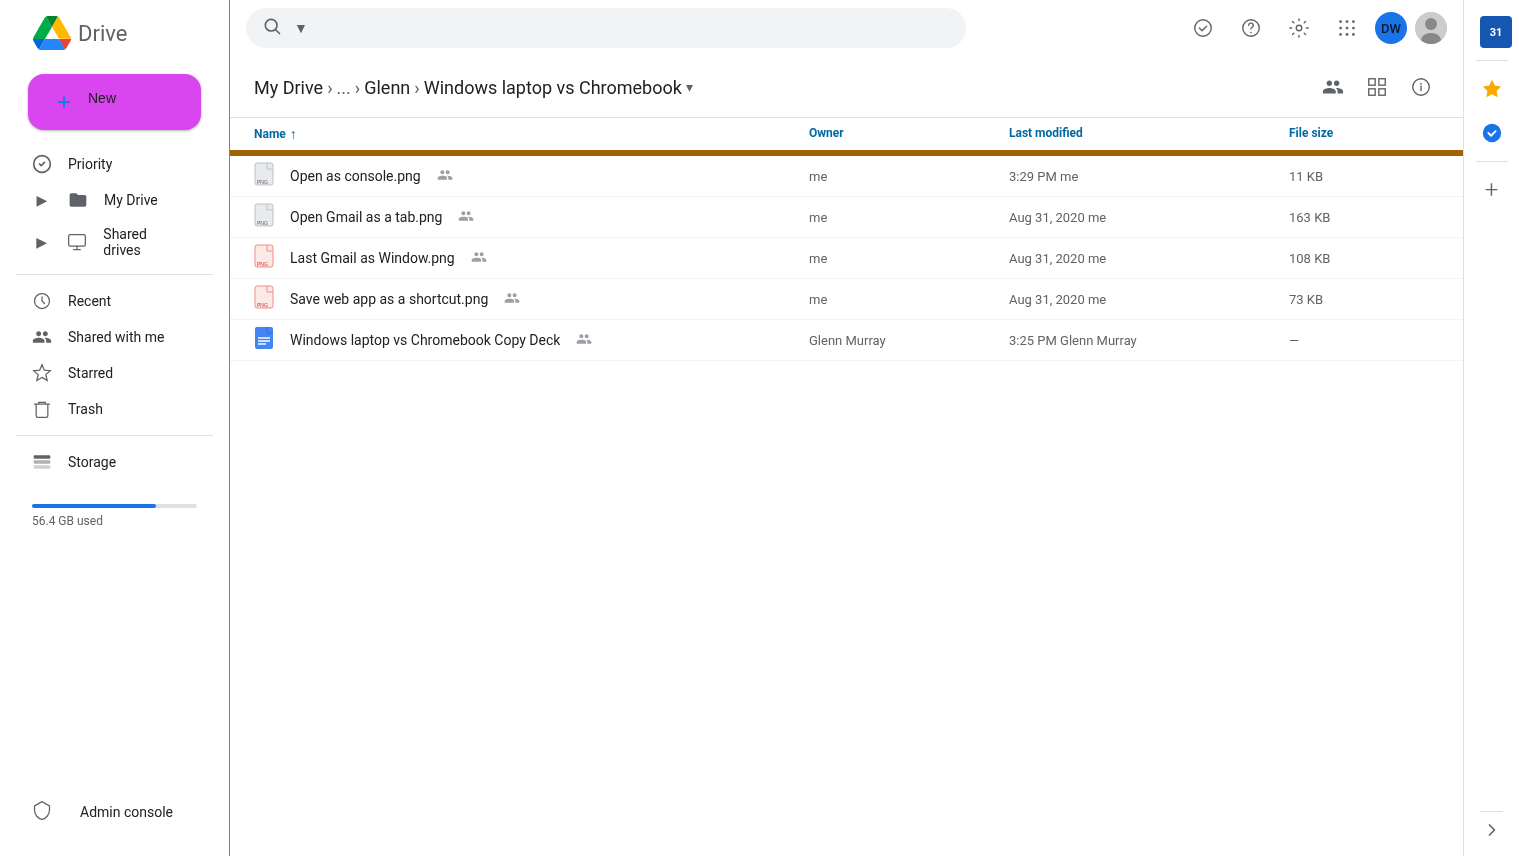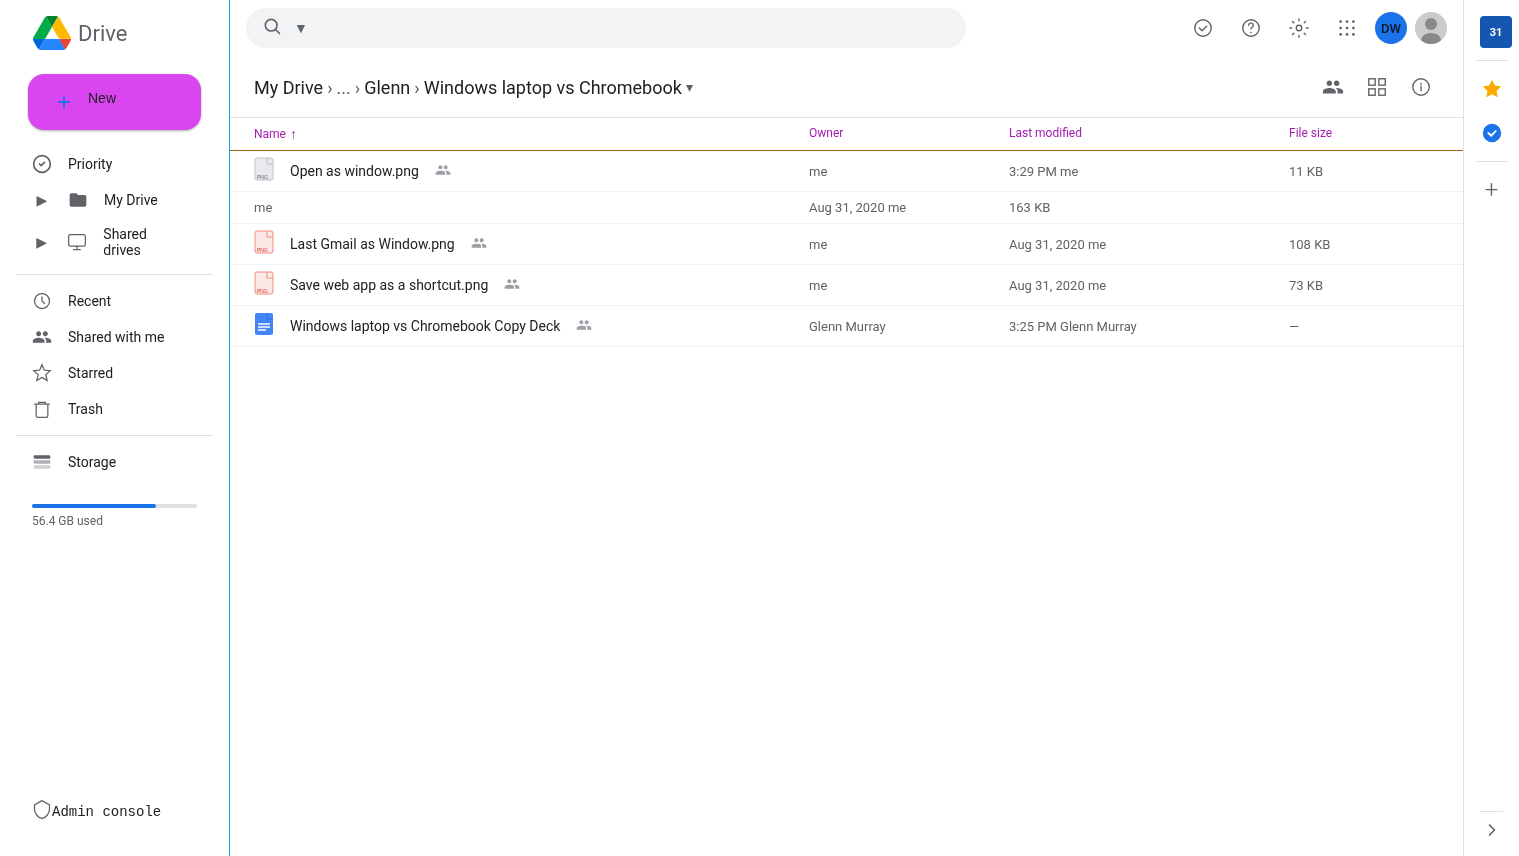--- a/index.html
+++ b/index.html
@@ -117,26 +117,25 @@
       color: #5f6368;
     }
 
     .admin-section {
       margin-top: auto;
       padding: 8px 16px 16px 16px;
     }
     .admin-item {
       display: flex;
       align-items: center;
-      gap: 0;
+      gap: 28px;
       padding: 8px 0;
       cursor: pointer;
       color: #202124;
       font-size: 14px;
-      font-family: Liberation Mono, monospace;
     }
     .admin-item .nav-icon {
       font-size: 18px;
       color: #5f6368;
     }
 
     
     .main {
       flex: 1;
       display: flex;
@@ -267,24 +266,24 @@
     
     .file-list-container {
       flex: 1;
       overflow-y: auto;
       padding: 0;
     }
     .file-list-header {
       display: grid;
       grid-template-columns: 1fr 200px 280px 150px;
       padding: 8px 24px;
-      border-bottom: 1px solid #a16207;
-      color: #a21caf;
+      border-bottom: 6px solid #a16207;
+      color: #0369a1;
       font-size: 12px;
-      font-weight: 400;
+      font-weight: 700;
     }
     .file-list-header .col-name {
       display: flex;
       align-items: center;
       gap: 4px;
       cursor: pointer;
     }
     .sort-arrow { font-size: 14px; }
 
     .file-row {
@@ -602,33 +601,48 @@
 
     <div class="file-row">
       <div class="file-name-cell">
         <div class="file-icon">
           <svg width="24" height="28" viewBox="0 0 24 28" fill="none">
             <rect x="1" y="1" width="18" height="22" rx="2" fill="#e8eaed" stroke="#bdc1c6" stroke-width="1"></rect>
             <path d="M13 1v6h6" fill="none" stroke="#bdc1c6" stroke-width="1"></path>
             <text x="3" y="22" font-size="5" fill="#5f6368" font-family="Arial">PNG</text>
           </svg>
         </div>
-        <span class="file-name">Open as window.png</span>
+        <span class="file-name">Open as console.png</span>
         <span class="shared-icon">
           <svg width="16" height="16" viewBox="0 0 24 24" fill="none">
               <path d="M16 11c1.66 0 3-1.34 3-3S17.66 5 16 5s-3 1.34-3 3 1.34 3 3 3zm-8 0c1.66 0 3-1.34 3-3S9.66 5 8 5 5 6.34 5 8s1.34 3 3 3zm0 2c-2.33 0-7 1.17-7 3.5V19h14v-2.5C15 13.17 10.33 13 8 13zm8 0c-.29 0-.62.02-.97.05C16.19 13.84 17 14.97 17 16.45V19h6v-2.5C23 14.17 18.33 13 16 13z" fill="#9aa0a6"></path>
             </svg>
         </span>
       </div>
       <div class="file-owner">me</div>
       <div class="file-modified">3:29 PM  me</div>
       <div class="file-size">11 KB</div>
     </div>
 
     <div class="file-row">
+      <div class="file-name-cell">
+        <div class="file-icon">
+          <svg width="24" height="28" viewBox="0 0 24 28" fill="none">
+            <rect x="1" y="1" width="18" height="22" rx="2" fill="#e8eaed" stroke="#bdc1c6" stroke-width="1"></rect>
+            <path d="M13 1v6h6" fill="none" stroke="#bdc1c6" stroke-width="1"></path>
+            <text x="3" y="22" font-size="5" fill="#5f6368" font-family="Arial">PNG</text>
+          </svg>
+        </div>
+        <span class="file-name">Open Gmail as a tab.png</span>
+        <span class="shared-icon">
+          <svg width="16" height="16" viewBox="0 0 24 24" fill="none">
+              <path d="M16 11c1.66 0 3-1.34 3-3S17.66 5 16 5s-3 1.34-3 3 1.34 3 3 3zm-8 0c1.66 0 3-1.34 3-3S9.66 5 8 5 5 6.34 5 8s1.34 3 3 3zm0 2c-2.33 0-7 1.17-7 3.5V19h14v-2.5C15 13.17 10.33 13 8 13zm8 0c-.29 0-.62.02-.97.05C16.19 13.84 17 14.97 17 16.45V19h6v-2.5C23 14.17 18.33 13 16 13z" fill="#9aa0a6"></path>
+            </svg>
+        </span>
+      </div>
       <div class="file-owner">me</div>
       <div class="file-modified">Aug 31, 2020  me</div>
       <div class="file-size">163 KB</div>
     </div>
 
     <div class="file-row">
       <div class="file-name-cell">
         <div class="file-icon">
           <svg width="24" height="28" viewBox="0 0 24 28" fill="none">
             <rect x="1" y="1" width="18" height="22" rx="2" fill="#fce8e6" stroke="#f28b82" stroke-width="1"></rect>

